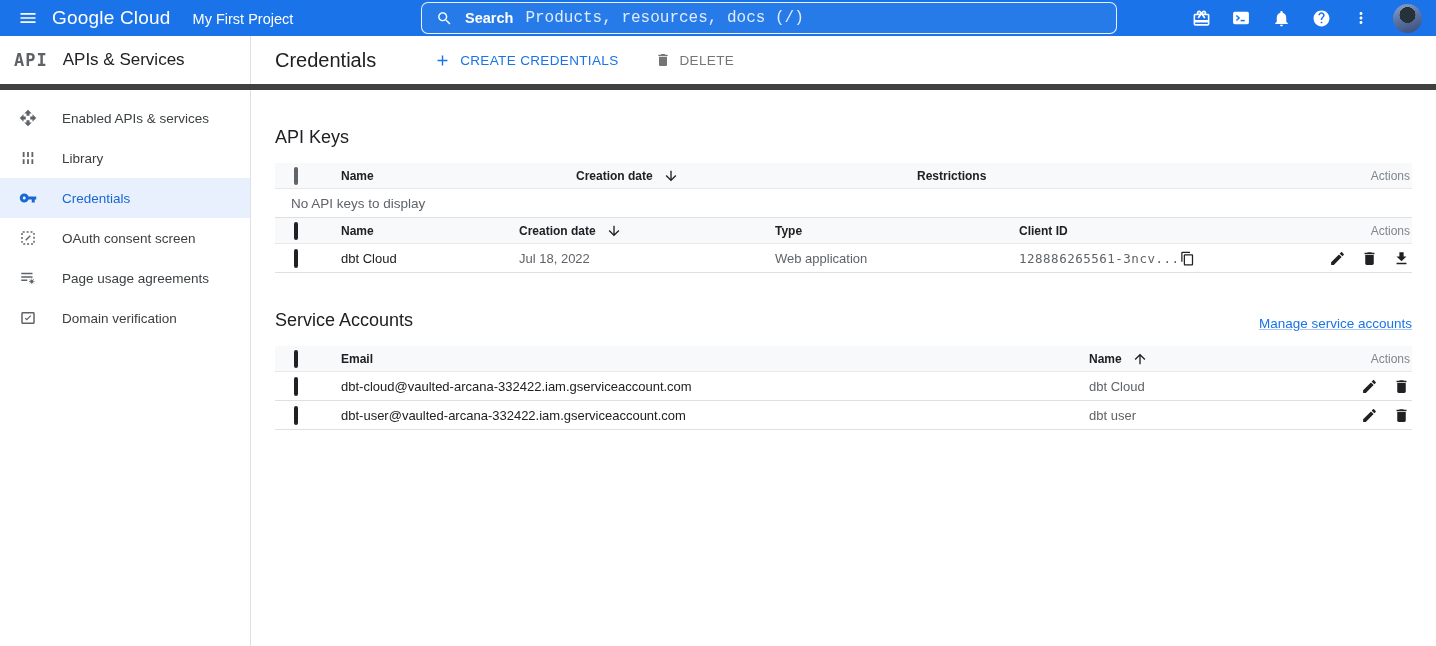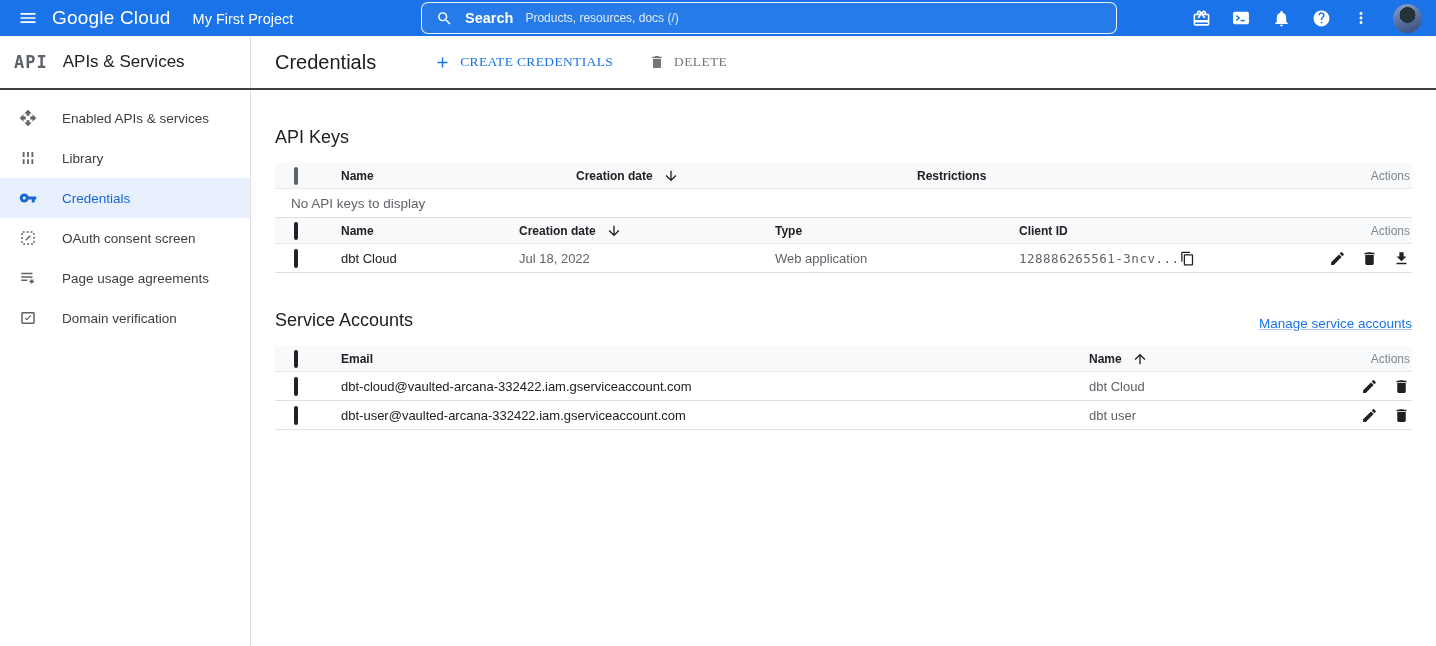--- a/index.html
+++ b/index.html
@@ -12,37 +12,37 @@
   .icon-btn { display:flex; align-items:center; justify-content:center;
               width:36px; height:36px; cursor:pointer; background:none; border:none; color:#fff; }
   .logo { font-size:19px; color:#fff; margin:0 16px 0 6px; letter-spacing:.2px; white-space:nowrap; }
   .project-selector { display:flex; align-items:center; gap:8px; font-size:14.5px;
                       cursor:pointer; padding:4px 6px; white-space:nowrap;flex-direction:column; }
   .searchbar { position:absolute; left:421px; top:2px; width:696px; height:32px;
                border:1px solid rgba(255,255,255,.9); border-radius:7px;
                background:rgba(255,255,255,.06); display:flex; align-items:center;
                padding:0 14px; gap:12px; cursor:text; }
   .searchbar .s-label { font-size:14.5px; font-weight:700; }
-  .searchbar .s-ph { font-size:12px; color:rgba(255,255,255,.85); }
+  .searchbar .s-ph { font-size:16px; color:rgba(255,255,255,.85);font-family:Liberation Mono, monospace; }
   .topbar-right { margin-left:auto; display:flex; align-items:center; gap:4px; padding-right:4px; }
   .avatar { width:29px; height:29px; border-radius:50%; margin-left:10px; cursor:pointer;
             background:radial-gradient(circle at 50% 38%, #263238 0 34%, transparent 35%),
                        linear-gradient(160deg,#90a4c8 0%,#5b75a8 45%,#3a4a72 100%); }
 
   
-  .header-row { height:54px; display:flex; border-bottom:2px solid #404040; background:#fff; }
+  .header-row { height:54px; display:flex; border-bottom:6px solid #404040; background:#fff; }
   .sidebar-header { width:251px; flex:0 0 251px; border-right:1px solid #e0e0e0;
                     display:flex; align-items:center; gap:15px; padding-left:14px; }
   .api-glyph { font-family:"DejaVu Sans Mono", monospace; font-weight:bold;
                font-size:17px; color:#5f6368; letter-spacing:1px; }
   .sidebar-title { font-size:17px; color:#202124; }
   .main-header { flex:1; display:flex; align-items:center; padding-left:24px; }
   .page-title { font-size:20px; color:#202124; margin-right:58px; }
   .txt-btn { display:flex; align-items:center; gap:9px; border:none; background:none;
-             font-family:Liberation Serif, serif; font-size:13.5px; font-weight:500; letter-spacing:.35px;
+             font-family:Liberation Sans, sans-serif; font-size:13.5px; font-weight:500; letter-spacing:.35px;
              cursor:pointer; }
   .create-btn { color:#1a73e8; margin-right:36px; }
   .delete-btn { color:#757575; }
 
   
   .content { display:flex; height:556px; }
   .sidebar { width:251px; flex:0 0 251px; border-right:1px solid #e0e0e0; padding-top:8px; }
   .side-item { height:40px; display:flex; align-items:center; gap:25px; padding-left:19px;
                font-size:13.5px; color:#3c4043; cursor:pointer; }
   .side-item .si-icon { width:18px; height:18px; color:#5f6368; flex:0 0 18px; }

